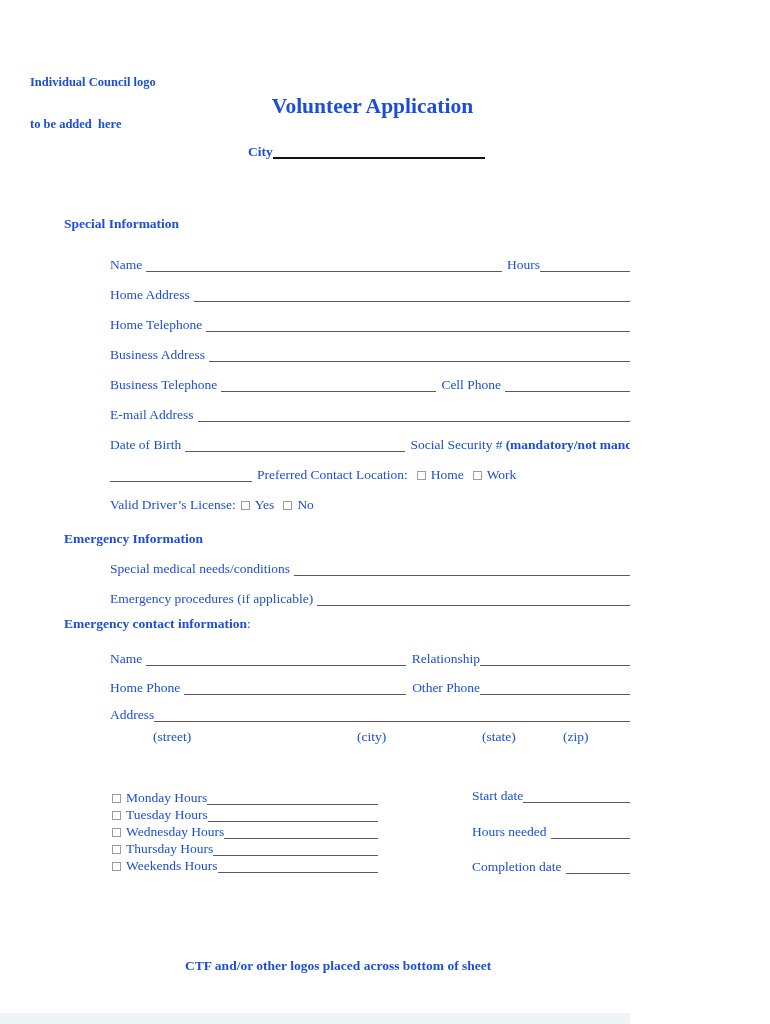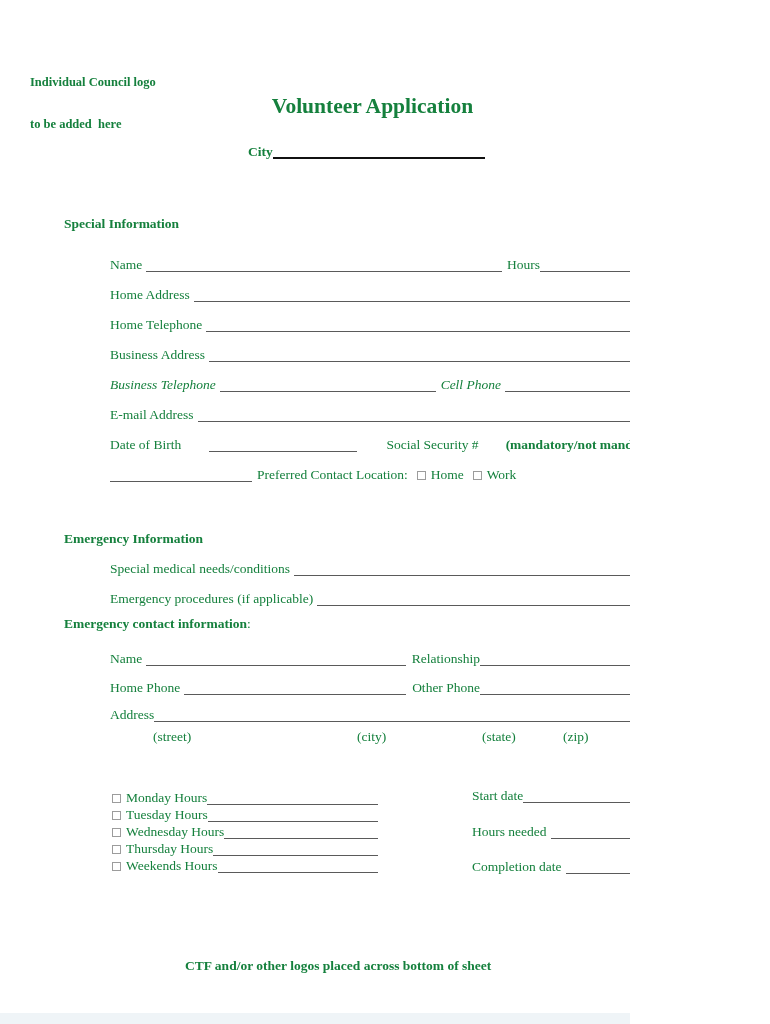--- a/index.html
+++ b/index.html
@@ -1,18 +1,18 @@
 <!DOCTYPE html>
 <html><head>
 <meta charset="utf-8">
 <style>
   html,body { margin:0; padding:0; background:#ffffff; }
   .page {
     position:relative; width:630px; height:1024px; background:#ffffff;
-    font-family:"Liberation Serif","DejaVu Serif",serif; color:#15803d;
+    font-family:"Liberation Serif","DejaVu Serif",serif; color:#1d4ed8;
     font-size:13.5px; overflow:hidden;
   }
   .abs { position:absolute; }
   .bold { font-weight:bold; }
   .row { display:flex; align-items:flex-end; }
   .lbl { white-space:nowrap; line-height:15px; }
   .mr4 { margin-right:4px; }
   .ml5 { margin-left:5px; }
   .ml6 { margin-left:6px; }
   .line { border-bottom:1px solid #5a5a5a; height:14px; }
@@ -67,48 +67,55 @@
   <div class="abs row" style="left:110px; top:317px; width:538px;">
     <span class="lbl mr4">Home Telephone</span>
     <span class="line grow"></span>
   </div>
 
   <div class="abs row" style="left:110px; top:347px; width:530px;">
     <span class="lbl mr4">Business Address</span>
     <span class="line grow"></span>
   </div>
 
-  <div class="abs row" style="left:110px; top:377px; width:535px;font-style:italic;">
+  <div class="abs row" style="left:110px; top:377px; width:535px;">
     <span class="lbl mr4">Business Telephone</span>
     <span class="line grow"></span>
     <span class="lbl ml5 mr4">Cell Phone</span>
     <span class="line" style="width:140px;"></span>
   </div>
 
   <div class="abs row" style="left:110px; top:407px; width:538px;">
     <span class="lbl mr4">E-mail Address</span>
     <span class="line grow"></span>
   </div>
 
-  <div class="abs row" style="left:110px; top:437px; width:558px;gap:24px;">
+  <div class="abs row" style="left:110px; top:437px; width:558px;">
     <span class="lbl mr4">Date of Birth</span>
     <span class="line grow"></span>
     <span class="lbl ml5" style="margin-right:3px;">Social Security #</span>
     <span class="lbl bold">(mandatory/not mandatory)</span>
   </div>
 
   <div class="abs row" style="left:110px; top:467px; width:440px;">
     <span class="line" style="width:142px;"></span>
     <span class="lbl ml5">Preferred Contact Location:</span>
     <span class="cb gap"></span>
     <span class="lbl">Home</span>
     <span class="cb gap"></span>
     <span class="lbl">Work</span>
   </div>
 
+  <div class="abs row" style="left:110px; top:497px; width:300px;">
+    <span class="lbl">Valid Driver’s License:</span>
+    <span class="cb" style="margin-left:5px;"></span>
+    <span class="lbl">Yes</span>
+    <span class="cb gap"></span>
+    <span class="lbl">No</span>
+  </div>
 
   <div class="abs heading" style="left:64px; top:531px;">Emergency Information</div>
 
   <div class="abs row" style="left:110px; top:561px; width:538px;">
     <span class="lbl mr4">Special medical needs/conditions</span>
     <span class="line grow"></span>
   </div>
 
   <div class="abs row" style="left:110px; top:591px; width:540px;">
     <span class="lbl mr4">Emergency procedures (if applicable)</span>

